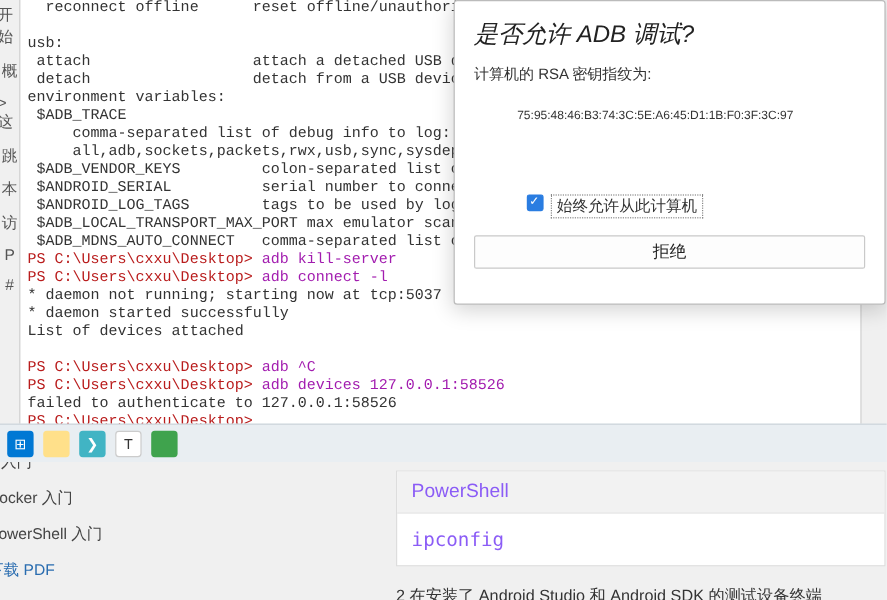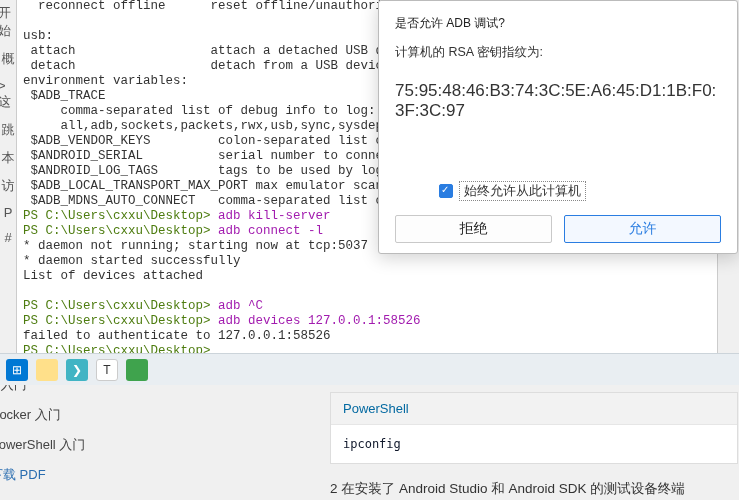--- a/index.html
+++ b/index.html
@@ -5,53 +5,53 @@
   * { box-sizing: border-box; margin: 0; padding: 0; }
   html, body { width: 739px; height: 500px; overflow: hidden; font-family: "Segoe UI", Arial, sans-serif; background: #f0f0f0; }
   .root { position: relative; width: 739px; height: 385px; }
 
   .terminal {
     position: absolute; left: 16px; top: -6px; width: 702px; height: 364px;
     background: #fff; border: 1px solid #ccc; padding: 4px 6px;
     font-family: Consolas, "Courier New", monospace; font-size: 12.5px; line-height: 15px;
     color: #333; white-space: pre; overflow: hidden;
   }
-  .prompt { color: #4d7c0f; }
+  .prompt { color: #b91c1c; }
   .adb-cmd { color: #a21caf; }
 
   .dialog {
     position: absolute; left: 378px; top: 0; width: 360px; height: 254px;
     background: #fff; border: 1px solid #bbb; border-radius: 3px;
     box-shadow: 0 4px 18px rgba(0,0,0,.18);
     padding: 14px 16px 12px 16px;
   }
-  .dialog-title { font-size: 12px; color: #222; margin-bottom: 12px; }
+  .dialog-title { font-size: 20px; color: #222; margin-bottom: 12px; font-style: italic; }
   .dialog-sub { font-size: 12.5px; color: #333; margin-bottom: 20px; }
-  .dialog-fp { font-size: 17px; color: #333; margin-bottom: 20px; word-break: break-all; }
-  .checkbox-row { display: flex; align-items: center; gap: 6px; font-size: 13px; color: #333; margin-top: 60px; padding-left: 44px; }
+  .dialog-fp { font-size: 10px; color: #333; margin-bottom: 20px; word-break: break-all; margin-left: 36px; }
+  .checkbox-row { display: flex; align-items: flex-start; gap: 6px; font-size: 13px; color: #333; margin-top: 60px; padding-left: 44px; }
   .cb { width: 14px; height: 14px; border: 1px solid #2a7de1; background: #2a7de1; position: relative; border-radius: 2px; }
   .cb::after { content:"✓"; color:#fff; font-size:10px; position:absolute; left:1px; top:-1px; }
   .cb-label { border: 1px dotted #888; padding: 0 4px; }
   .dialog-btns { display: flex; gap: 12px; margin-top: 14px; }
   .dbtn { flex: 1; height: 28px; border: 1px solid #c9c9c9; background: #fdfdfd; font-size: 14px; color: #222; border-radius: 2px; display:flex; align-items:center; justify-content:center;text-align:right; }
   .dbtn.primary { border-color: #2a7de1; color: #2a7de1; background: #f3f8ff; }
 
   .sidebar {
     position: absolute; left: -2px; top: 0; width: 20px; height: 356px;
     font-size: 13px; color: #555; display:flex; flex-direction:column; gap:10px; padding-top:4px; align-items:center;
   }
   .navlist { position: absolute; left: -10px; top: 370px; font-size: 13px; color: #444; }
   .navlist div { padding: 6px 0; }
   .dlpdf { color: #2a6db0; }
 
   .doc { position: absolute; left: 330px; top: 366px; width: 408px; font-size: 13.5px; color: #333; }
   .doc p { margin-bottom: 4px; line-height: 1.6; }
   .codebox { border: 1px solid #ddd; background: #fff; }
-  .codebox .hd { background: #f2f2f2; padding: 8px 12px; font-size: 13px; color: #0369a1; border-bottom: 1px solid #e6e6e6; }
-  .codebox .bd { padding: 12px; font-family: Consolas, monospace; font-size: 12px; color: #0f172a; }
+  .codebox .hd { background: #f2f2f2; padding: 8px 12px; font-size: 16px; color: #8b5cf6; border-bottom: 1px solid #e6e6e6; }
+  .codebox .bd { padding: 12px; font-family: Consolas, monospace; font-size: 16px; color: #8b5cf6; }
 
   .taskbar {
     position: absolute; left: 0; bottom: 0; width: 739px; height: 32px;
     background: #e9eef2; border-top: 1px solid #ccd4da; display:flex; align-items:center; gap:8px; padding-left:6px;
   }
   .taskbar .tb { width: 22px; height: 22px; border-radius: 3px; display:flex; align-items:center; justify-content:center; font-size:12px; }
   .tb.blue { background:#0078d4; color:#fff; }
   .tb.yellow { background:#ffe08a; }
   .tb.teal { background:#41b4c4; color:#fff; }
   .tb.white { background:#fff; border:1px solid #ccc; color:#333; }
@@ -101,21 +101,20 @@
   <div class="dialog">
     <div class="dialog-title">是否允许 ADB 调试?</div>
     <div class="dialog-sub">计算机的 RSA 密钥指纹为:</div>
     <div class="dialog-fp">75:95:48:46:B3:74:3C:5E:A6:45:D1:1B:F0:3F:3C:97</div>
     <div class="checkbox-row">
       <span class="cb"></span>
       <span class="cb-label">始终允许从此计算机</span>
     </div>
     <div class="dialog-btns">
       <div class="dbtn">拒绝</div>
-      <div class="dbtn primary">允许</div>
     </div>
   </div>
 
   <div class="navlist">
     <div># 入门</div>
     <div>Docker 入门</div>
     <div>PowerShell 入门</div>
     <div class="dlpdf">下载 PDF</div>
   </div>
 

